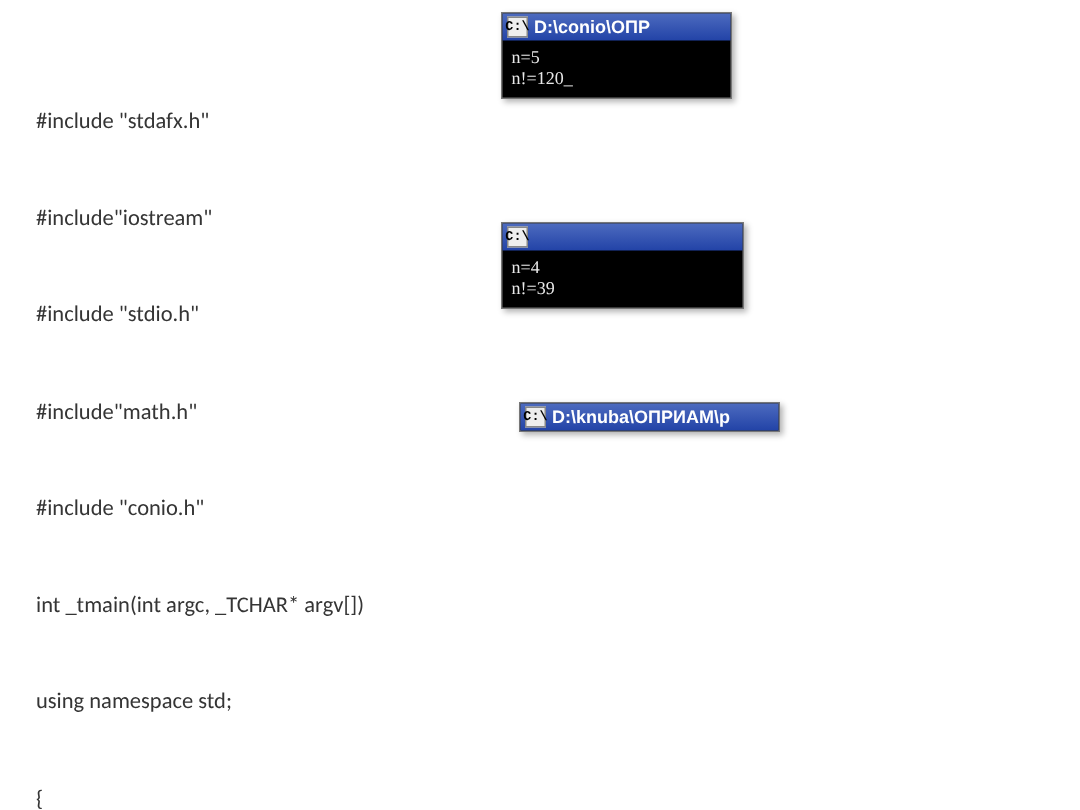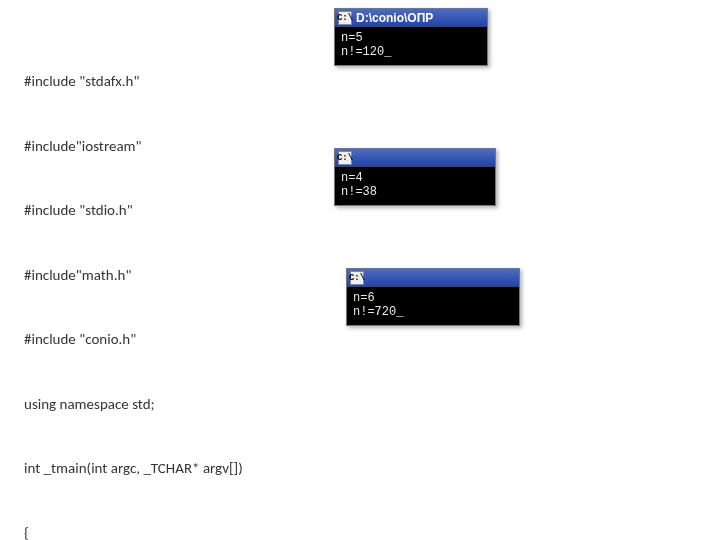--- a/index.html
+++ b/index.html
@@ -51,41 +51,41 @@
     font-weight: bold;
     display: inline-flex;
     align-items: center;
     justify-content: center;
     margin-right: 4px;
     border: 1px solid #888;
     box-sizing: border-box;
   }
   .console-body {
     color: #e8e8e8;
-    font-family: Liberation Mono, monospace;
+    font-family: Liberation Serif, serif;
     font-size: 12px;
     line-height: 14px;
     padding: 4px 6px 6px 6px;
     white-space: pre;
   }
   #win1 { left: 334px; top: 8px;   width: 152px; }
   #win2 { left: 334px; top: 148px; width: 160px; }
   #win3 { left: 346px; top: 268px; width: 172px; }
 </style>
 </head>
 <body>
 
 <div class="code-block">
   <div>#include "stdafx.h"</div>
   <div>#include"iostream"</div>
   <div>#include "stdio.h"</div>
   <div>#include"math.h"</div>
   <div>#include "conio.h"</div>
+  <div>int _tmain(int argc, _TCHAR* argv[])</div>
   <div>using namespace std;</div>
-  <div>int _tmain(int argc, _TCHAR* argv[])</div>
   <div>{</div>
   
   
   
   
   
   
   
   
   
@@ -100,22 +100,21 @@
   </div>
   <div class="console-body">n=5
 n!=120_</div>
 </div>
 
 <div id="win2" class="console-win">
   <div class="console-title">
     <span class="console-icon">C:\</span>
   </div>
   <div class="console-body">n=4
-n!=38</div>
+n!=39</div>
 </div>
 
 <div id="win3" class="console-win">
   <div class="console-title">
     <span class="console-icon">C:\</span>
+    <span>D:\knuba\ОПРИАМ\р</span>
   </div>
-  <div class="console-body">n=6
-n!=720_</div>
 </div>
 
 </body></html>

